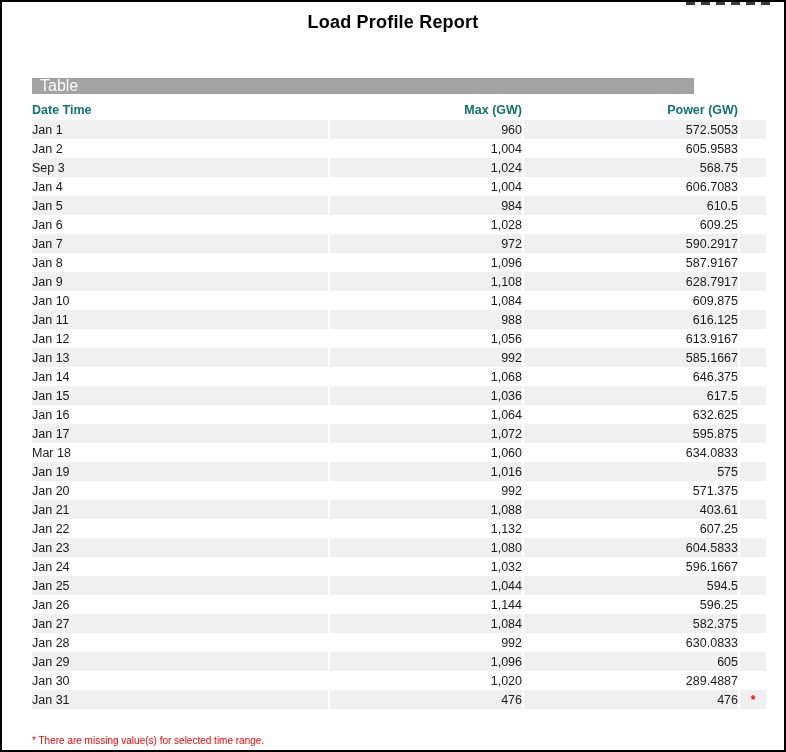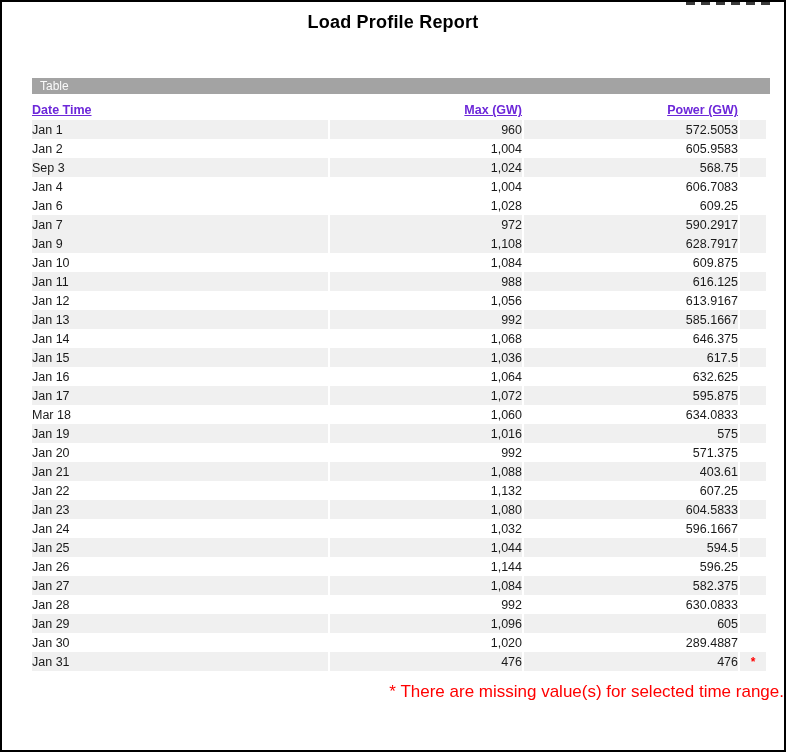--- a/index.html
+++ b/index.html
@@ -21,71 +21,69 @@
   .page-title {
     margin-top: 10px;
     text-align: center;
     font-size: 18px;
     font-weight: bold;
     color: #000;
     letter-spacing: 0.2px;
   }
   .section-bar {
     margin: 45px 18px 0 30px;
-    width: 738px;
+    width: 662px;
     height: 16px;
     line-height: 16px;
     background: var(--section-bar, #a3a3a3);
     color: #fafafa;
-    font-size: 12px;
+    font-size: 16px;
     padding-left: 8px;
     box-sizing: border-box;
   }
   table.report {
     margin-left: 28px;
     margin-top: 6px;
     border-collapse: separate;
     border-spacing: 2px 0;
     table-layout: fixed;
     width: 738px;
     font-size: 12.5px;
     color: #1a1a1a;
   }
   table.report col.c-date  { width: 296px; }
   table.report col.c-max   { width: 192px; }
   table.report col.c-power { width: 214px; }
   table.report col.c-flag  { width: 26px; }
   table.report th {
     font-weight: bold;
-    color: #6d28d9;
+    color: #0f766e;
     height: 20px;
     padding: 0;
     vertical-align: middle;
-    text-decoration: underline;
   }
   table.report td {
     height: 19px;
     padding: 0;
     vertical-align: middle;
     white-space: nowrap;
   }
   .al { text-align: left;  padding-left: 2px; }
   .ar { text-align: right; padding-right: 2px; }
   tr.stripe td { background: var(--row-stripe, #f0f0f0); }
   td.flag-cell {
     color: var(--footnote-red, #ff0000);
     text-align: center;
     font-weight: bold;
     font-size: 12px;
   }
   .footnote {
-    margin: 11px 0 0 30px;
-    font-size: 17px;
+    margin: 26px 0 0 30px;
+    font-size: 10px;
     color: var(--footnote-red, #ff0000);
-    text-align: right;
   }
 </style>
 </head>
 <body>
 
 <div class="clipped-fragment"></div>
 
 <div class="page-title">Load Profile Report</div>
 
 <div class="section-bar">Table</div>
@@ -123,30 +121,42 @@
     <td class="ar">1,024</td>
     <td class="ar">568.75</td>
     <td class="flag-cell"></td>
   </tr>
       <tr>
     <td class="al">Jan 4</td>
     <td class="ar">1,004</td>
     <td class="ar">606.7083</td>
     <td class="flag-cell"></td>
   </tr>
+      <tr class="stripe">
+    <td class="al">Jan 5</td>
+    <td class="ar">984</td>
+    <td class="ar">610.5</td>
+    <td class="flag-cell"></td>
+  </tr>
       <tr>
     <td class="al">Jan 6</td>
     <td class="ar">1,028</td>
     <td class="ar">609.25</td>
     <td class="flag-cell"></td>
   </tr>
       <tr class="stripe">
     <td class="al">Jan 7</td>
     <td class="ar">972</td>
     <td class="ar">590.2917</td>
+    <td class="flag-cell"></td>
+  </tr>
+      <tr>
+    <td class="al">Jan 8</td>
+    <td class="ar">1,096</td>
+    <td class="ar">587.9167</td>
     <td class="flag-cell"></td>
   </tr>
       <tr class="stripe">
     <td class="al">Jan 9</td>
     <td class="ar">1,108</td>
     <td class="ar">628.7917</td>
     <td class="flag-cell"></td>
   </tr>
       <tr>
     <td class="al">Jan 10</td>

